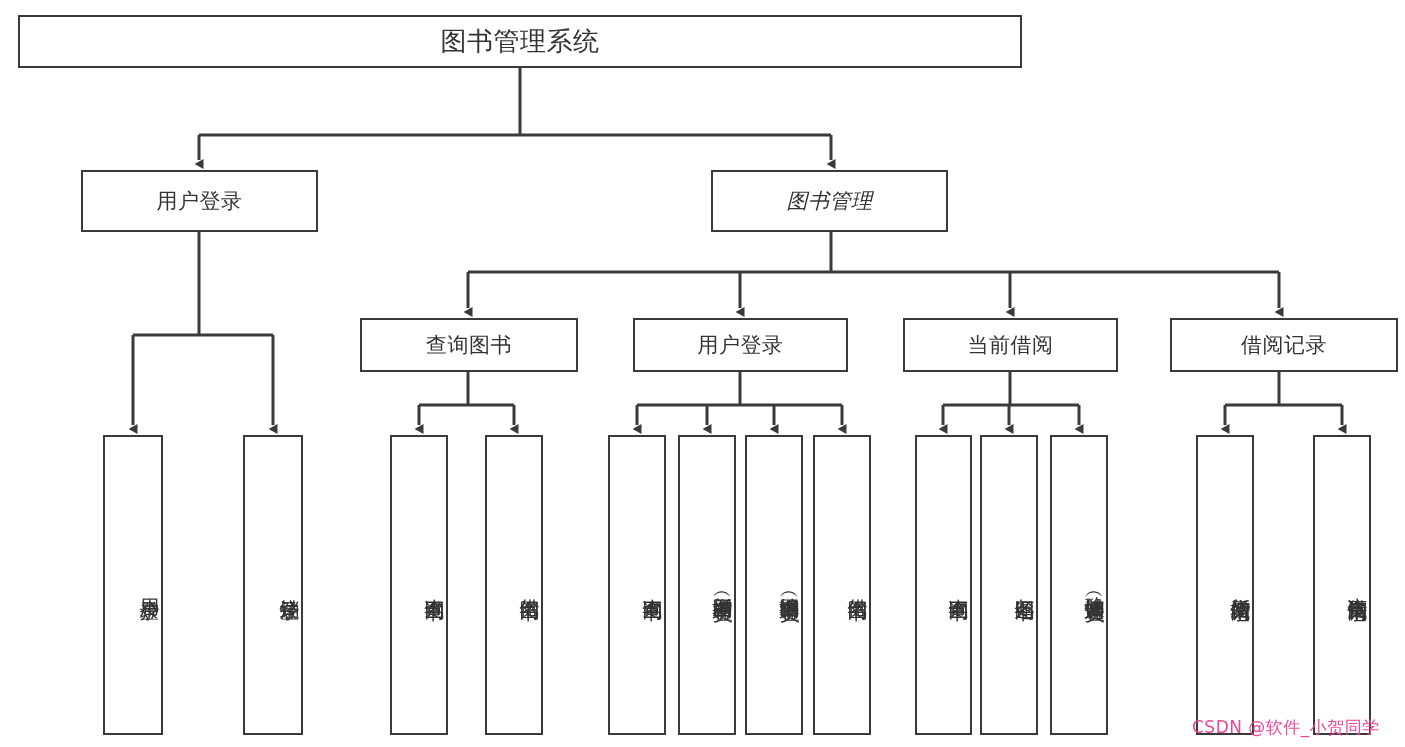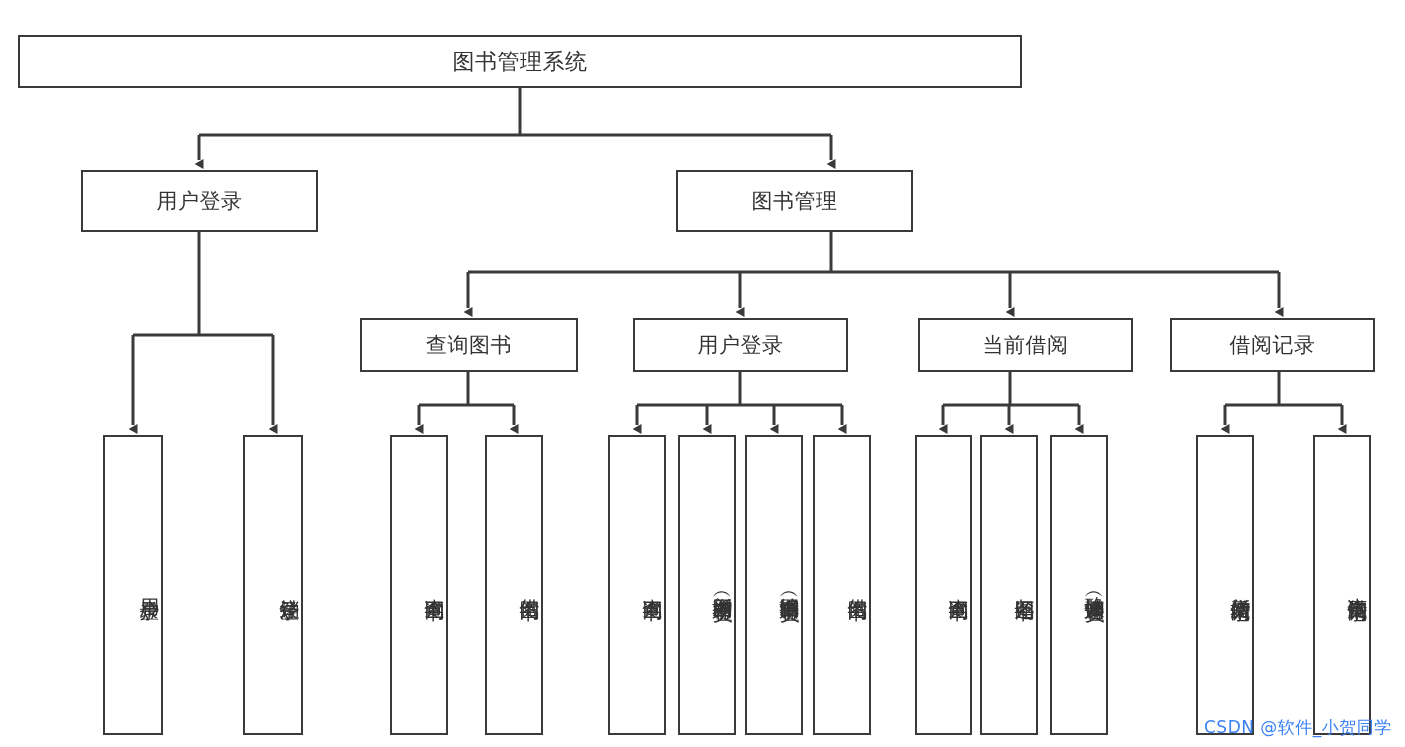--- a/index.html
+++ b/index.html
@@ -41,22 +41,21 @@
   .node.vertical {
     writing-mode: vertical-rl;
     text-orientation: upright;
     font-size: 20px;
     letter-spacing: 1px;
     padding: 6px 0;
     align-items: flex-start;
     justify-content: center;
   }
   .node.root {
-    font-size: 22px;
-    margin-top: 20px;
+    font-size: 26px;
   }
   .watermark {
     position: absolute;
     color: #c7c7c7;
     font-size: 17px;
     letter-spacing: 0.5px;
     white-space: nowrap;
     pointer-events: none;
   }
 </style>
@@ -111,35 +110,35 @@
       <path d="M 1279 372 L 1279 405"></path>
       <path d="M 1225 405 L 1342 405"></path>
       <path d="M 1225 405 L 1225 425" marker-end="url(#arrowhead)"></path>
       <path d="M 1342 405 L 1342 425" marker-end="url(#arrowhead)"></path>
     </g>
   </svg>
 
   <div id="nodes-layer">
       <div class="node root" style="left: 18px; top: 15px; width: 1004px; height: 53px;">图书管理系统</div>
       <div class="node" style="left: 81px; top: 170px; width: 237px; height: 62px;">用户登录</div>
-      <div class="node" style="left: 676px; top: 170px; width: 237px; height: 62px;">图书管理</div>
+      <div class="node" style="left: 711px; top: 170px; width: 237px; height: 62px; font-style: italic;">图书管理</div>
       <div class="node" style="left: 360px; top: 318px; width: 218px; height: 54px;">查询图书</div>
       <div class="node" style="left: 633px; top: 318px; width: 215px; height: 54px;">用户登录</div>
-      <div class="node" style="left: 903px; top: 318px; width: 215px; height: 54px; margin-left: 15px;">当前借阅</div>
-      <div class="node" style="left: 1170px; top: 318px; width: 205px; height: 54px;">借阅记录</div>
+      <div class="node" style="left: 903px; top: 318px; width: 215px; height: 54px;">当前借阅</div>
+      <div class="node" style="left: 1170px; top: 318px; width: 228px; height: 54px;">借阅记录</div>
       <div class="node vertical" style="left: 103px; top: 435px; width: 60px; height: 300px;">用户登录</div>
       <div class="node vertical" style="left: 243px; top: 435px; width: 60px; height: 300px;">注销登录</div>
       <div class="node vertical" style="left: 390px; top: 435px; width: 58px; height: 300px;">查询图书</div>
       <div class="node vertical" style="left: 485px; top: 435px; width: 58px; height: 300px;">借阅图书</div>
       <div class="node vertical" style="left: 608px; top: 435px; width: 58px; height: 300px;">查询图书</div>
       <div class="node vertical" style="left: 678px; top: 435px; width: 58px; height: 300px;">新增图书（管理员）</div>
       <div class="node vertical" style="left: 745px; top: 435px; width: 58px; height: 300px;">编辑图书（管理员）</div>
       <div class="node vertical" style="left: 813px; top: 435px; width: 58px; height: 300px;">借阅图书</div>
       <div class="node vertical" style="left: 915px; top: 435px; width: 57px; height: 300px;">查询图书</div>
       <div class="node vertical" style="left: 980px; top: 435px; width: 58px; height: 300px;">归还图书</div>
       <div class="node vertical" style="left: 1050px; top: 435px; width: 58px; height: 300px;">确认归还（管理员）</div>
       <div class="node vertical" style="left: 1196px; top: 435px; width: 58px; height: 300px;">新增借阅记录</div>
       <div class="node vertical" style="left: 1313px; top: 435px; width: 58px; height: 300px;">查询借阅记录</div>
     </div>
 
-  <div class="watermark" style="left: 1192px; top: 716px; color: #3b82f6; margin-left: 12px;">CSDN @软件_小贺同学</div>
+  <div class="watermark" style="left: 1192px; top: 716px; color: #ec4899;">CSDN @软件_小贺同学</div>
 
 </div>
 
 </body></html>

